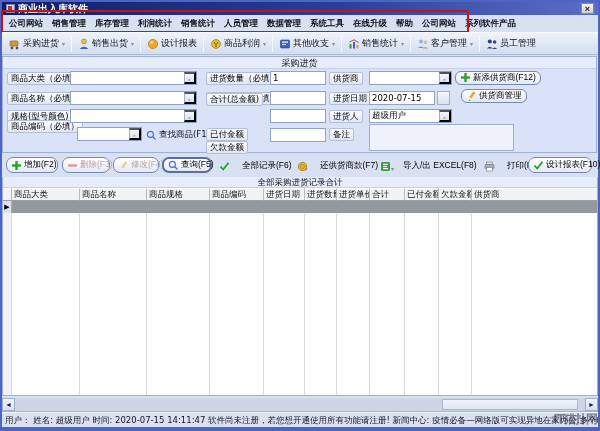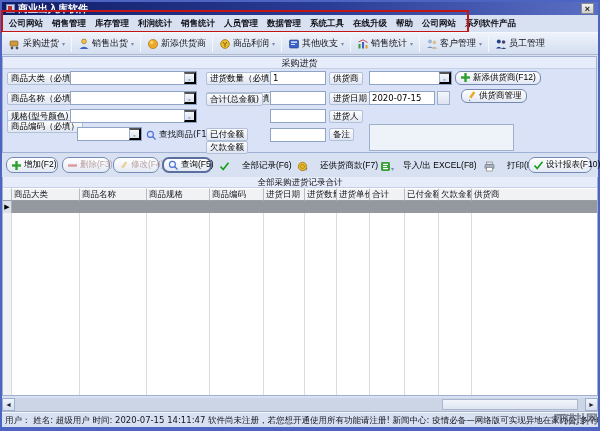--- a/index.html
+++ b/index.html
@@ -120,21 +120,21 @@
         </svg>
       <span>销售出货</span>
       <span class="tb-dd">▾</span>
     </span>
     <span class="tb-sep"></span>
     <span class="tb-item">
       <svg class="ticon" viewBox="0 0 12 12">
           <circle cx="6" cy="6" r="4.6" fill="#f0a828" stroke="#a06a10" stroke-width="0.6"></circle>
           <circle cx="4.6" cy="4.4" r="1.6" fill="#ffd878"></circle>
         </svg>
-      <span>新添供货商</span>
+      <span>设计报表</span>
     </span>
     <span class="tb-sep"></span>
     <span class="tb-item">
       <svg class="ticon" viewBox="0 0 12 12">
           <circle cx="6" cy="6" r="4.4" fill="#e9bb2c" stroke="#946f0e" stroke-width="0.7"></circle>
           <path d="M4 4 L6 6.5 L8 4 M6 6.5 V9" stroke="#7a5a08" stroke-width="0.9" fill="none"></path>
         </svg>
       <span>商品利润</span>
       <span class="tb-dd">▾</span>
     </span>
@@ -229,20 +229,24 @@
   <span class="flabel" style="left:329px;top:92px;">进货日期</span>
   <span class="flabel" style="left:329px;top:110px;">进货人</span>
   <span class="flabel" style="left:329px;top:128px;">备注</span>
 
   <span class="combo" style="left:369px;top:71px;width:83px;">
     <input style="">
     <button class="spin">◦</button>
   </span>
   <input class="plaininput" style="left: 369px; top: 91px; width: 66px;" value="2020-07-15">
   <button class="spin" style="position:absolute;left:437px;top:91px;width:13px;height:14px;border:1px solid #9fb0cc;"></button>
+  <span class="combo" style="left:369px;top:109px;width:83px;">
+    <input value="超级用户" style="">
+    <button class="spin">◦</button>
+  </span>
   <textarea class="notes" style="left: 369px; top: 124px; width: 145px; height: 27px;"></textarea>
 
   <button class="sidebtn" style="left:455px;top:71px;">
     <svg class="aicon" viewBox="0 0 11 11">
         <rect x="4.3" y="1" width="2.4" height="9" fill="#2ea02e"></rect>
         <rect x="1" y="4.3" width="9" height="2.4" fill="#2ea02e"></rect>
       </svg>
     <span>新添供货商(F12)</span>
   </button>
   <button class="sidebtn" style="left:461px;top:89px;">

